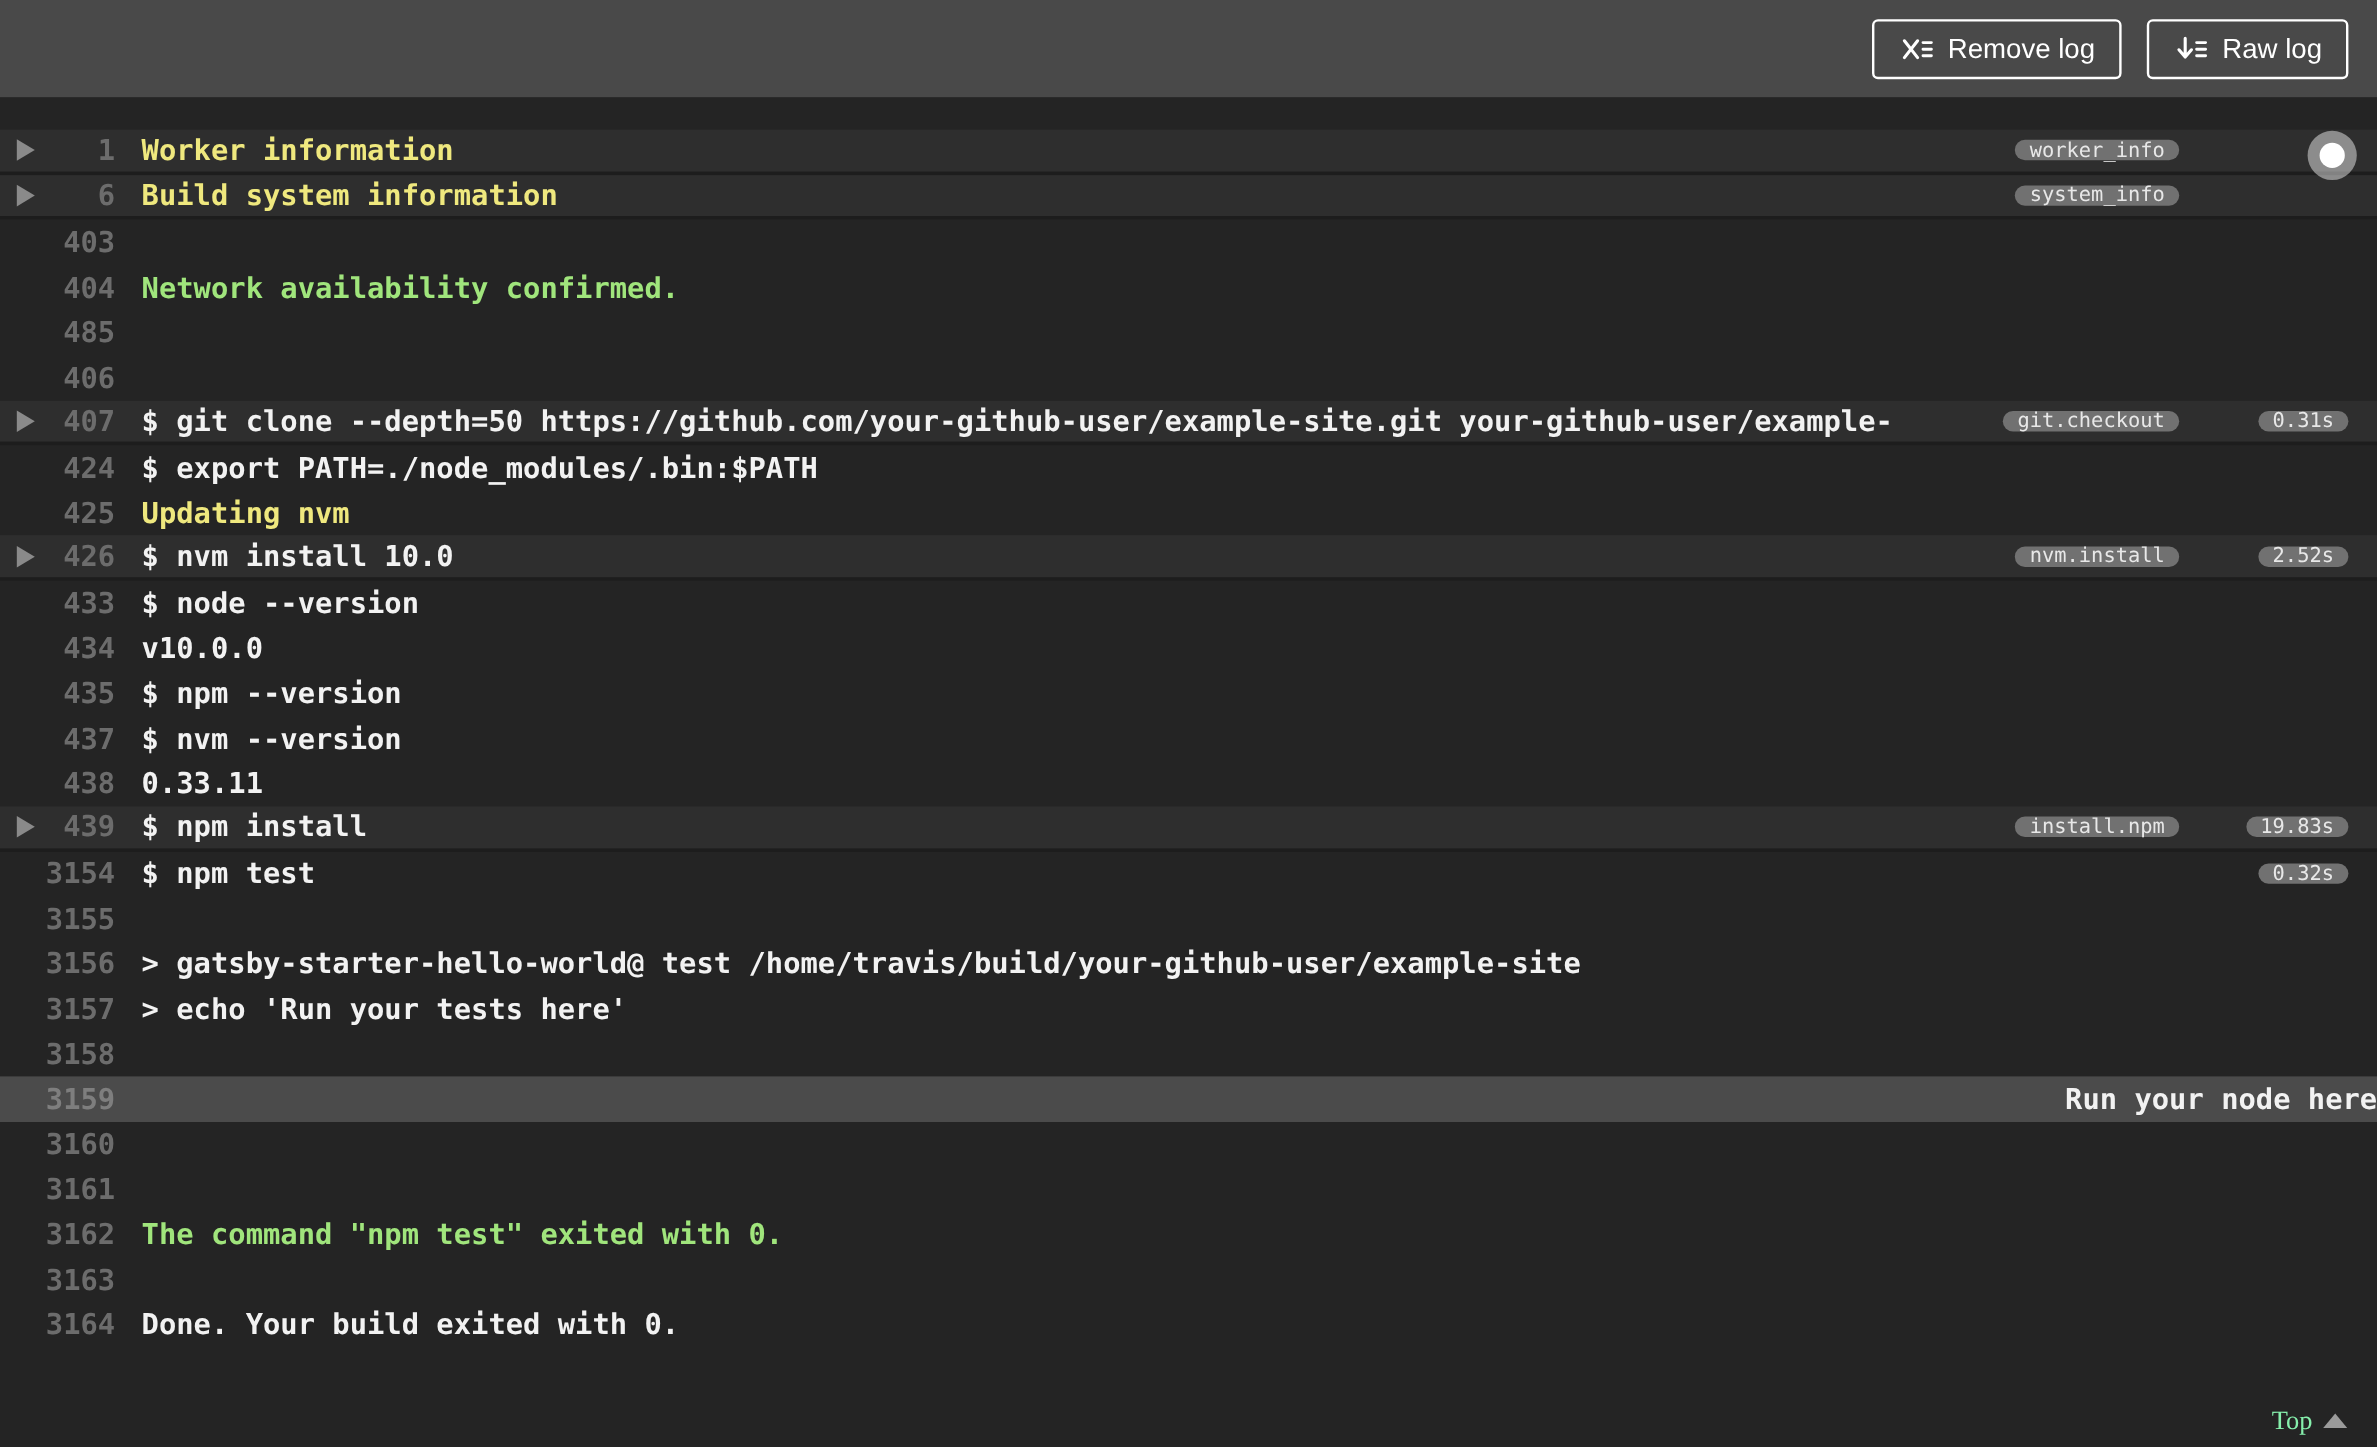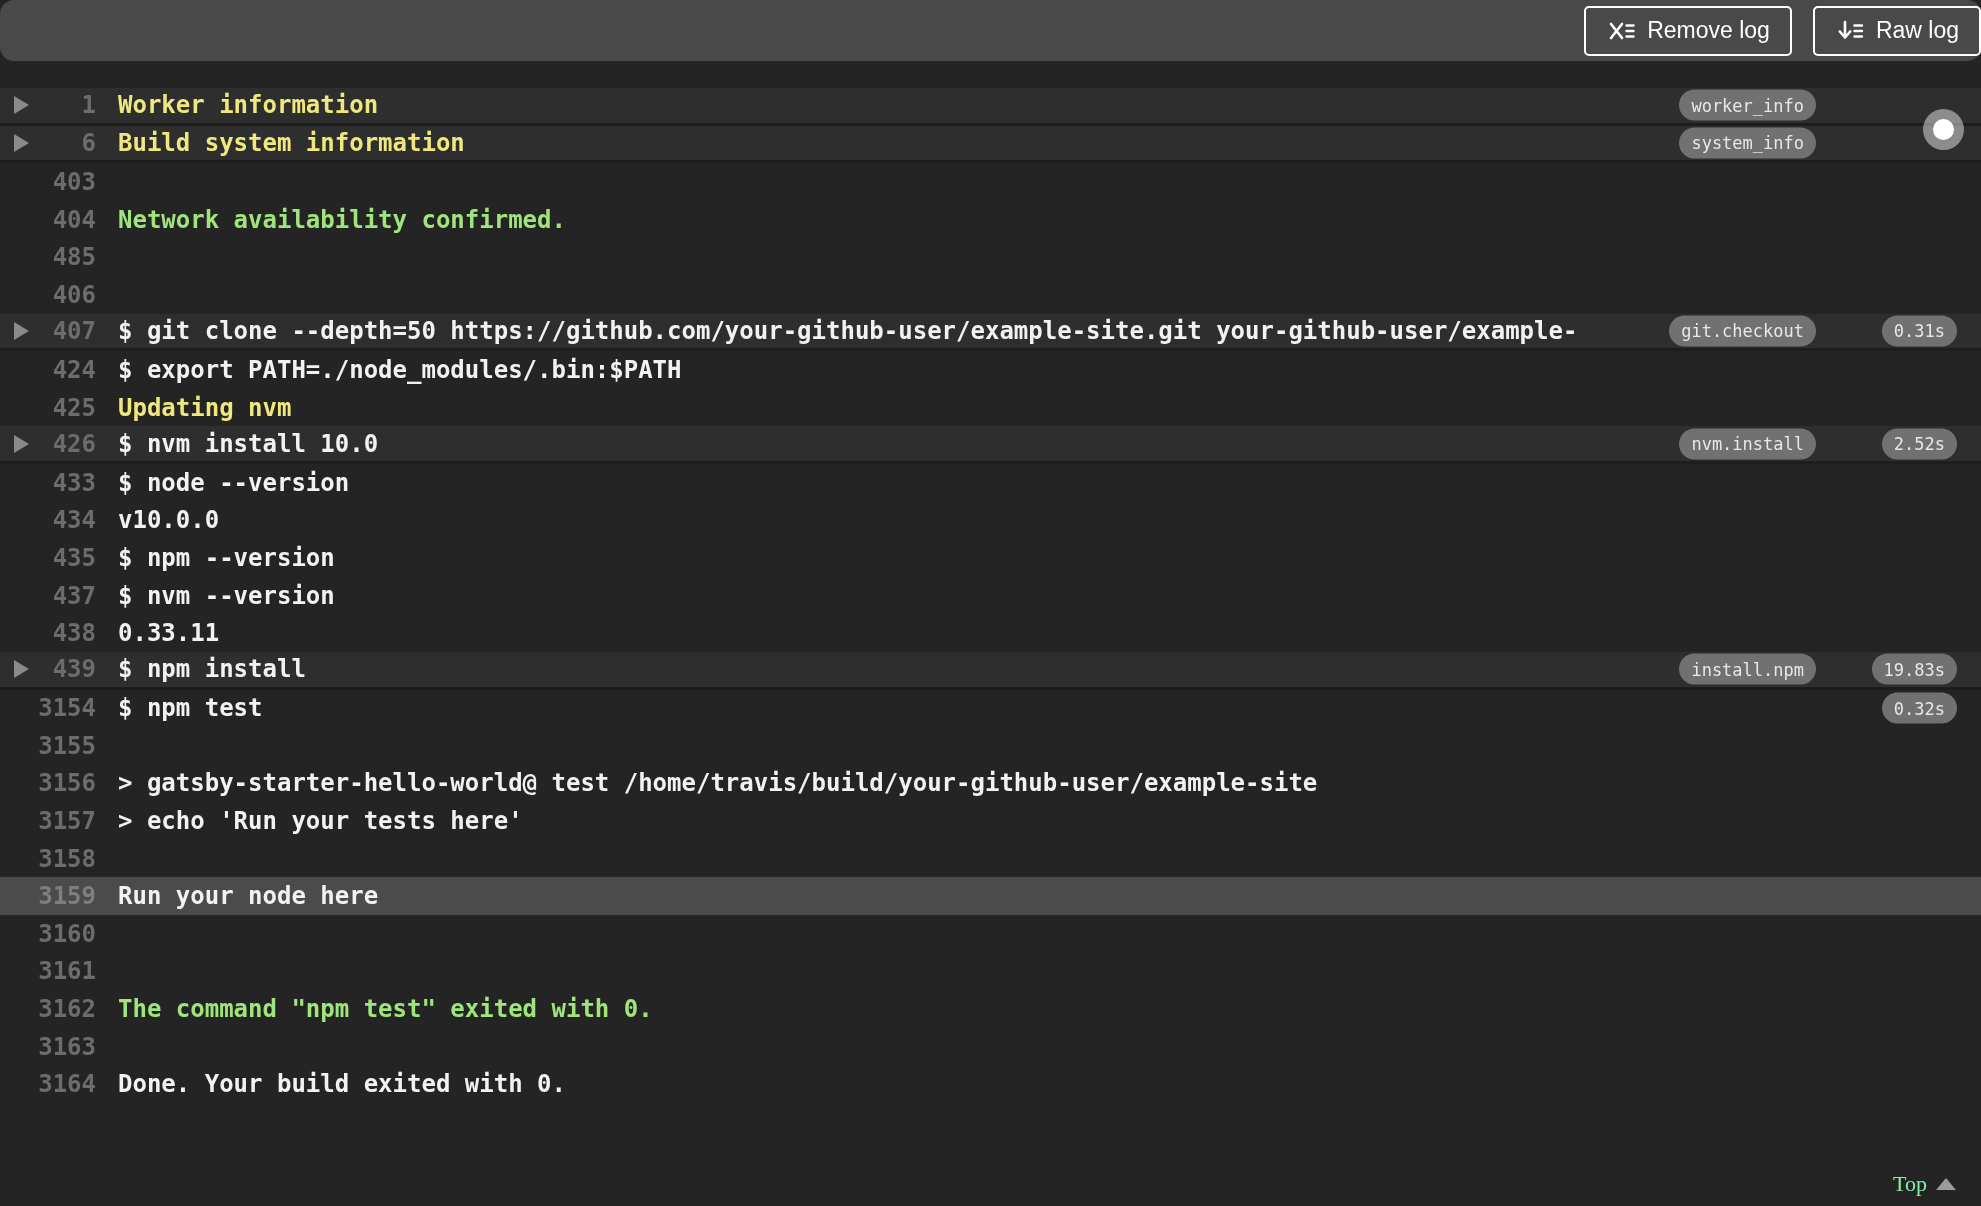--- a/index.html
+++ b/index.html
@@ -5,27 +5,27 @@
   html,body{margin:0;padding:0;}
   body{
     width:1981px;height:1206px;
     background:#242424;
     overflow:hidden;
     position:relative;
     font-family:"Liberation Sans",sans-serif;
   }
   
   .topbar{
-    height:61px;
+    height:81px;
     background:#494949;
     display:flex;
     align-items:center;
     justify-content:flex-end;
     gap:21px;
-    border-radius:14px;
+    padding-right:24px;
   }
   .tb-btn{
     display:flex;align-items:center;gap:11px;
     height:50px;padding:0 20px;
     background:transparent;
     border:2px solid #ffffff;
     border-radius:5px;
     color:#ffffff;
     font-family:"Liberation Sans",sans-serif;
     font-size:23px;
@@ -43,21 +43,21 @@
     height:37.6px;
     box-sizing:border-box;
     display:flex;
     align-items:center;
     position:relative;
   }
   .row.fold{
     background:#2e2e2e;
     border-bottom:3px solid #1d1d1d;
   }
-  .row.selected{background:#4b4b4b;}
+  .row.selected{background:#4b4b4b;justify-content:space-between;}
   .arrow{
     position:absolute;
     left:14px;top:50%;
     transform:translateY(-50%);
     width:0;height:0;
     border-left:15px solid #8a8a8a;
     border-top:9px solid transparent;
     border-bottom:9px solid transparent;
     cursor:pointer;
   }
@@ -73,21 +73,21 @@
   .txt{
     padding-left:22px;
     white-space:pre;
     color:#f2f2f2;
   }
   .txt.fold-title{color:#efe87e;}
   .txt.success{color:#a0e57c;}
   .badge{
     position:absolute;
     top:50%;transform:translateY(-50%);
-    height:31px;
+    height:17px;
     display:flex;align-items:center;
     padding:0 12px;
     border-radius:16px;
     background:#717171;
     color:#e8e8e8;
     font-size:17px;
     font-weight:normal;
     font-family:"DejaVu Sans Mono","Liberation Mono",monospace;
   }
   .badge.name{right:165px;}

